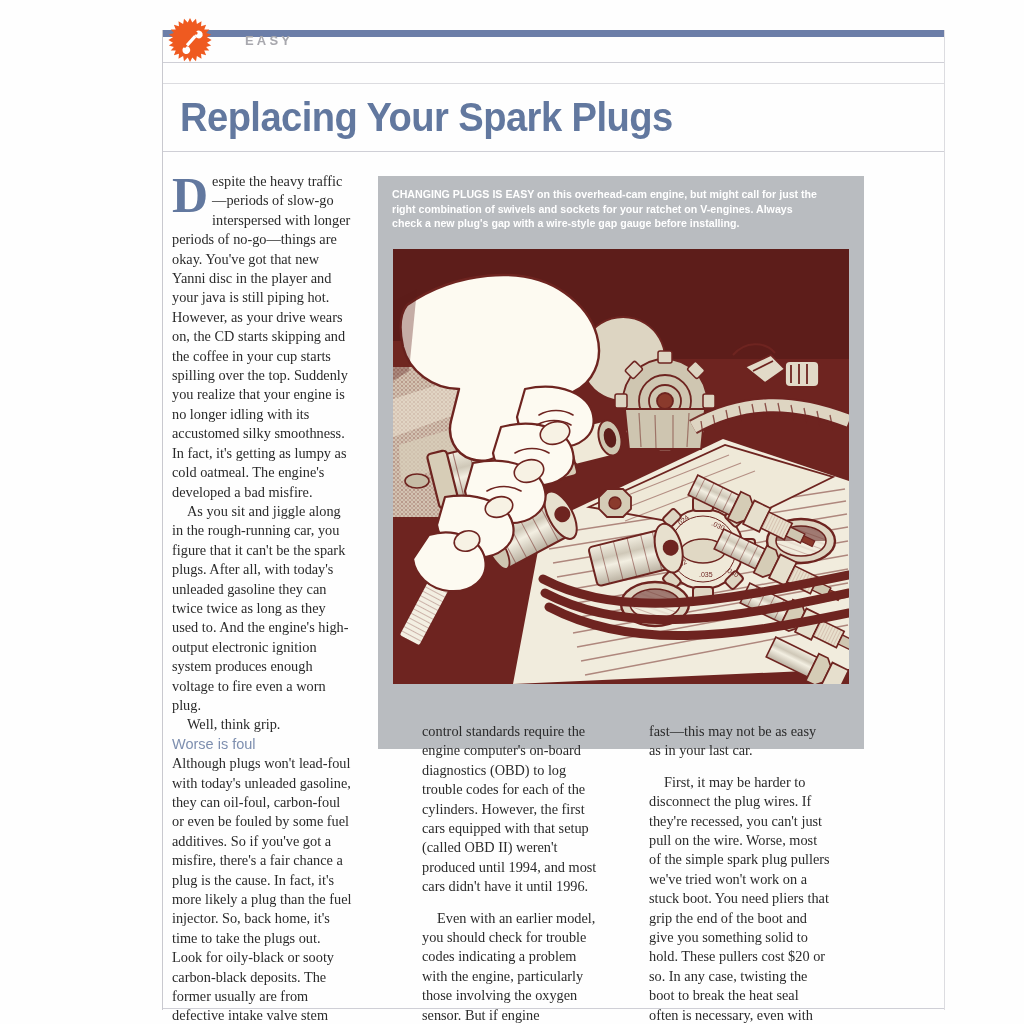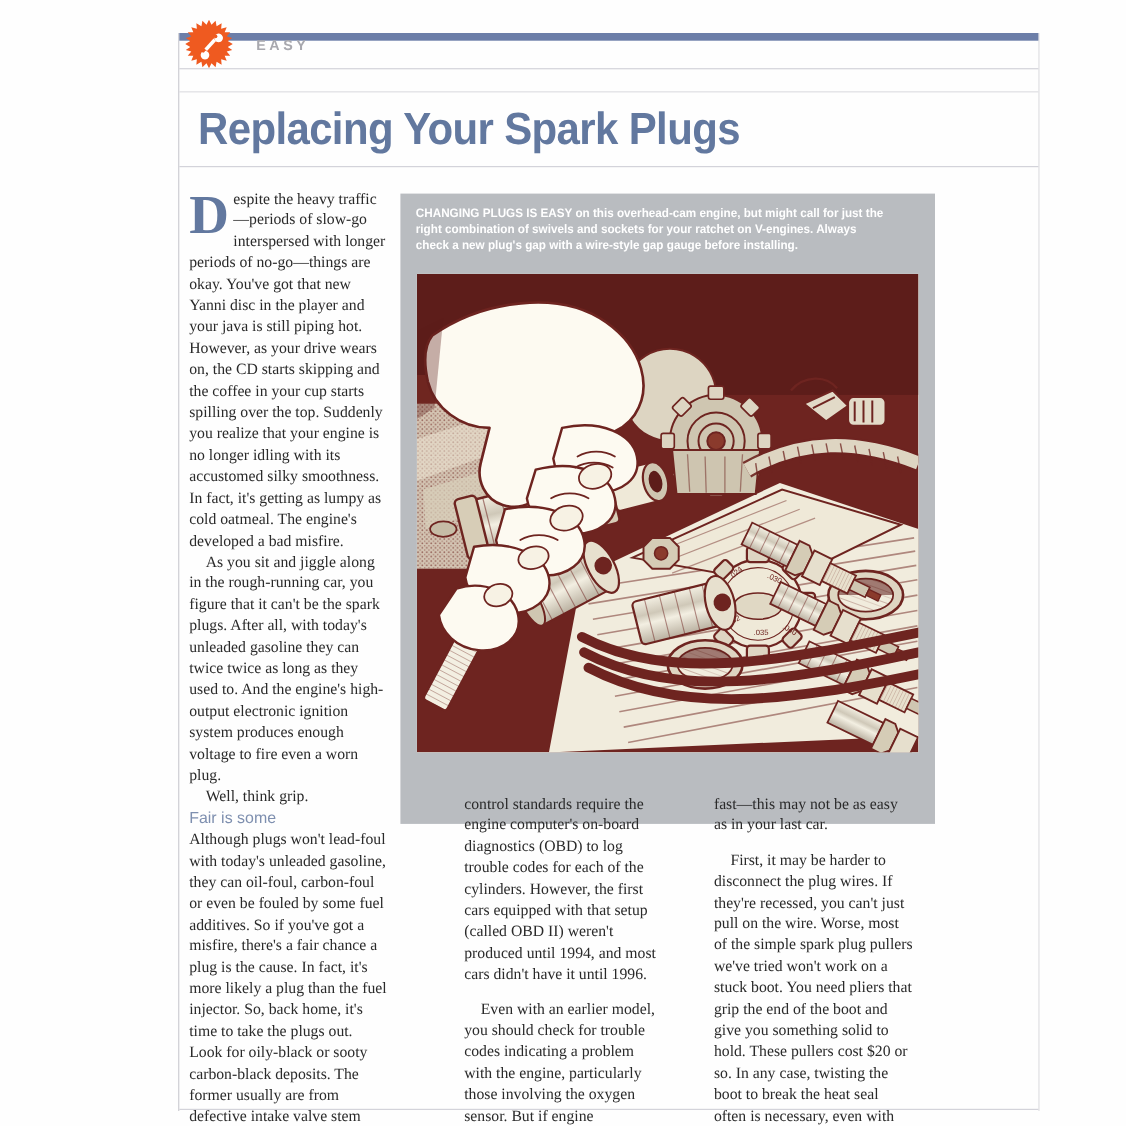--- a/index.html
+++ b/index.html
@@ -50,21 +50,21 @@
   
   .badge-wrap{
     position:absolute;left:167px;top:12px;height:56px;
     display:flex;align-items:center;
   }
   .starburst{
     position:relative;width:46px;height:46px;flex:0 0 auto;
   }
   .starburst svg{display:block;width:46px;height:46px;}
   .badge-label{
-    margin-left:20px;
+    margin-left:32px;
     font-family:"Liberation Sans", sans-serif;
     font-weight:bold;
     font-size:13px;
     letter-spacing:3.2px;
     color:#a8a8ae;
   }
 
   
   .title{
     position:absolute;left:180px;top:94px;
@@ -110,21 +110,21 @@
     font-size:14.3px;line-height:19.4px;color:#2a2a2a;
   }
   .col3{
     position:absolute;left:637px;top:710px;width:205px;
     font-size:14.3px;line-height:19.4px;color:#2a2a2a;
   }
   .col2 p,.col3 p{margin:12px;}
 
   
   .fig-frame{
-    position:absolute;left:364px;top:176px;width:486px;height:573px;
+    position:absolute;left:378px;top:176px;width:486px;height:573px;
     background:#b9bcc0;
     box-sizing:border-box;
   }
   .fig-caption{
     position:absolute;left:14px;top:11px;width:452px;
     font-family:"Liberation Sans", sans-serif;
     font-size:11.2px;
     line-height:14.6px;
     color:#ffffff;
     transform:scaleX(0.95);
@@ -491,21 +491,21 @@
 
         <path d="M0 52 L24 40 L16 122 L0 132 Z" fill="#5d1d1a" opacity="0.35"></path>
       </svg>
     </div>
   </div>
 
   <div class="col1">
     <p class="dropcap-para"><span class="dropcap">D</span><span>espite the heavy traffic—periods of slow-go interspersed with longer periods of no-go—things are okay. You've got that new Yanni disc in the player and your java is still piping hot. However, as your drive wears on, the CD starts skipping and the coffee in your cup starts spilling over the top. Suddenly you realize that your engine is no longer idling with its accustomed silky smoothness. In fact, it's getting as lumpy as cold oatmeal. The engine's developed a bad misfire.</span></p>
     <p class="indent">As you sit and jiggle along in the rough-running car, you figure that it can't be the spark plugs. After all, with today's unleaded gasoline they can twice twice as long as they used to. And the engine's high-output electronic ignition system produces enough voltage to fire even a worn plug.</p>
     <p class="indent">Well, think grip.</p>
-    <p class="subhead">Fair is some</p>
+    <p class="subhead">Worse is foul</p>
     <p>Although plugs won't lead-foul with today's unleaded gasoline, they can oil-foul, carbon-foul or even be fouled by some fuel additives. So if you've got a misfire, there's a fair chance a plug is the cause. In fact, it's more likely a plug than the fuel injector. So, back home, it's time to take the plugs out. Look for oily-black or sooty carbon-black deposits. The former usually are from defective intake valve stem seals, the latter from an overly rich fuel mixture, or a lazy or defective oxygen (O₂) sensor. The oxygen sensor is what signals the computer to adjust the fuel mixture.</p>
 
   </div>
 
   <div class="col2">
     <p>control standards require the engine computer's on-board diagnostics (OBD) to log trouble codes for each of the cylinders. However, the first cars equipped with that setup (called OBD II) weren't produced until 1994, and most cars didn't have it until 1996.</p>
     <p class="indent">Even with an earlier model, you should check for trouble codes indicating a problem with the engine, particularly those involving the oxygen sensor. But if engine performance is down and you're not seeing trouble codes, and the plugs have gone a couple of years or about 30,000 miles, it's worth pulling them for a look. But not so</p>
   </div>
 
   <div class="col3">

